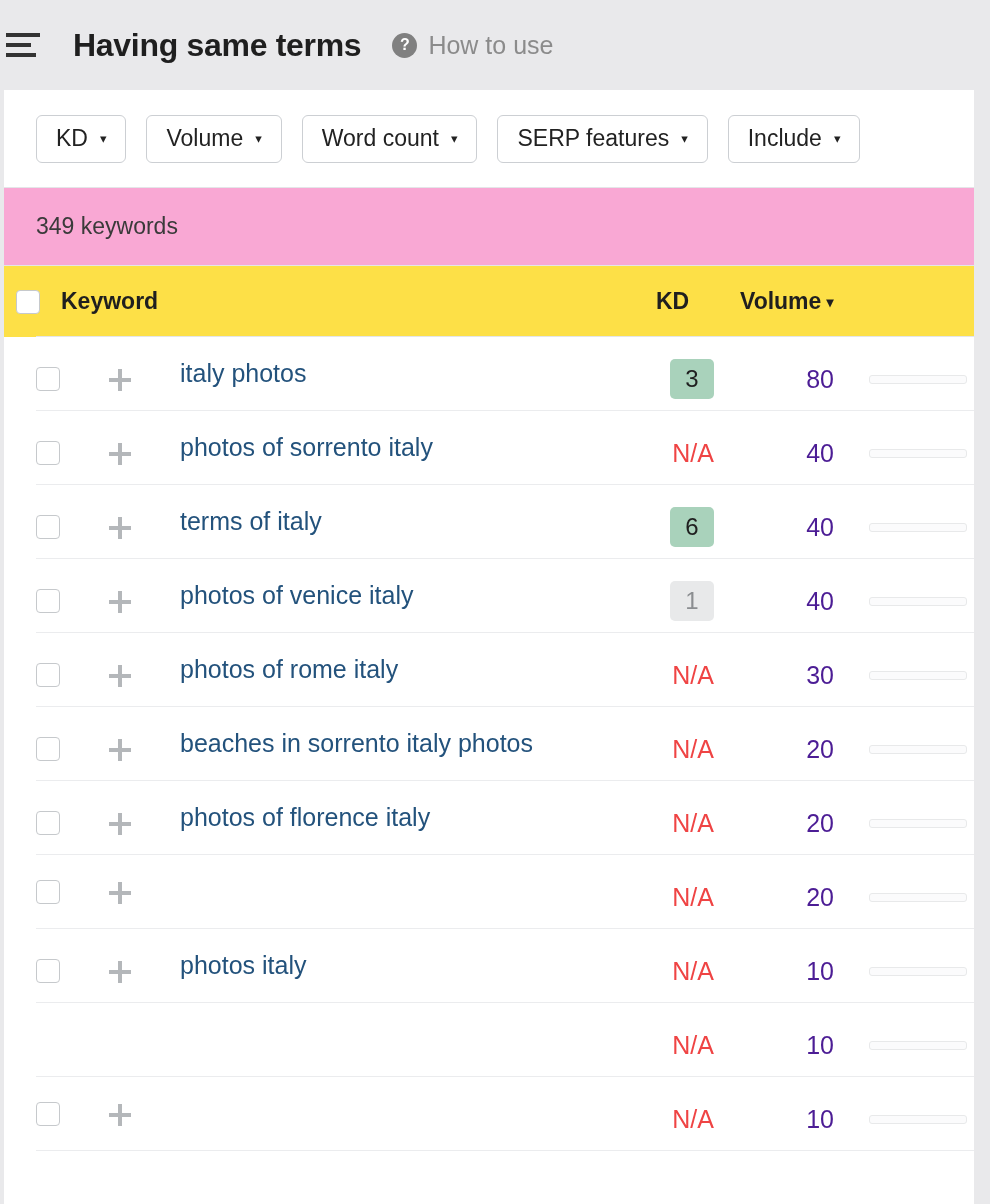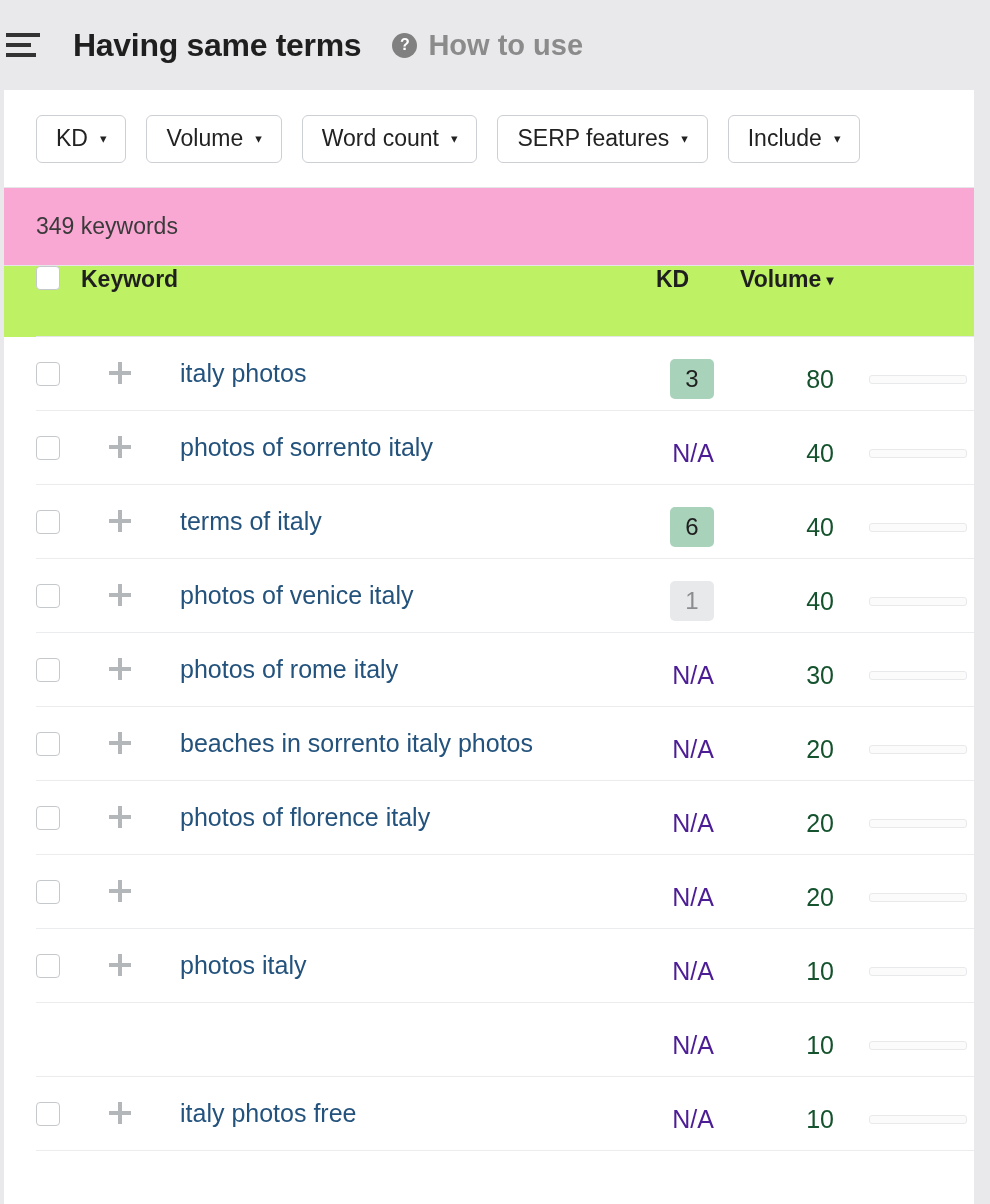--- a/index.html
+++ b/index.html
@@ -70,24 +70,23 @@
     color: #ffffff;
     font-size: 16px;
     font-weight: bold;
     display: flex;
     align-items: center;
     justify-content: center;
     line-height: 1;
     flex: 0 0 auto;
   }
   .howto-label {
-    font-size: 29px;
+    font-size: 25px;
     color: #8b8b8b;
     margin-left: 11px;
-    font-weight: bold;
   }
 
   
   .card {
     position: absolute;
     left: 4px;
     top: 90px;
     width: 970px;
     height: 1114px;
     background: #ffffff;
@@ -138,23 +137,24 @@
     padding-left: 32px;
     box-sizing: border-box;
     font-size: 23px;
     color: #3a3a3a;
   }
 
   
   .thead {
     height: 71px;
     display: flex;
-    background: #bef264;
-    box-sizing: border-box;
-    padding-left: 32px;
+    align-items: center;
+    background: #fde047;
+    box-sizing: border-box;
+    padding-left: 12px;
     position: relative;
   }
   .thead::after {
     content: "";
     position: absolute;
     left: 32px;
     right: 0;
     bottom: 0;
     height: 1px;
     background: #e4e6e8;
@@ -212,21 +212,21 @@
     content: "";
     position: absolute;
     left: 32px;
     right: 0;
     bottom: 0;
     height: 1px;
     background: #ebecee;
   }
   .row-inner {
     display: flex;
-    align-items: flex-start;
+    align-items: flex-end;
     padding-top: 25px;
     gap: 28px;
   }
   .plus-icon {
     position: relative;
     width: 22px;
     height: 22px;
     margin-left: 21px;
     flex: 0 0 auto;
     cursor: pointer;
@@ -270,32 +270,32 @@
     align-items: center;
     justify-content: center;
     font-size: 24px;
     box-sizing: border-box;
     padding: 0 8px;
   }
   .kd-badge.green { background: #a9d2bb; color: #1f1f1f; }
   .kd-badge.gray  { background: #e8e9ea; color: #8b8e91; }
   .kd-na {
     font-size: 25px;
-    color: #4c1d95;
+    color: #ef4444;
     line-height: 40px;
   }
 
   .cell-vol {
     position: absolute;
     left: 740px;
     top: 22px;
     width: 90px;
     text-align: right;
     font-size: 25px;
-    color: #14532d;
+    color: #4c1d95;
     line-height: 40px;
   }
 
   .cell-bar {
     position: absolute;
     left: 865px;
     top: 38px;
     width: 98px;
     height: 9px;
     border: 1px solid #e8e9ea;
@@ -471,21 +471,20 @@
         <div class="cell-kd">
           <span class="kd-na">N/A</span>
         </div>
         <div class="cell-vol">10</div>
         <div class="cell-bar"></div>
       </div>
       <div class="row">
         <div class="row-inner">
           <div class="checkbox"></div>
           <div class="plus-icon"></div>
-          <a class="kw-link">italy photos free</a>
         </div>
         <div class="cell-kd">
           <span class="kd-na">N/A</span>
         </div>
         <div class="cell-vol">10</div>
         <div class="cell-bar"></div>
       </div>
     </div>
 
 </div>

